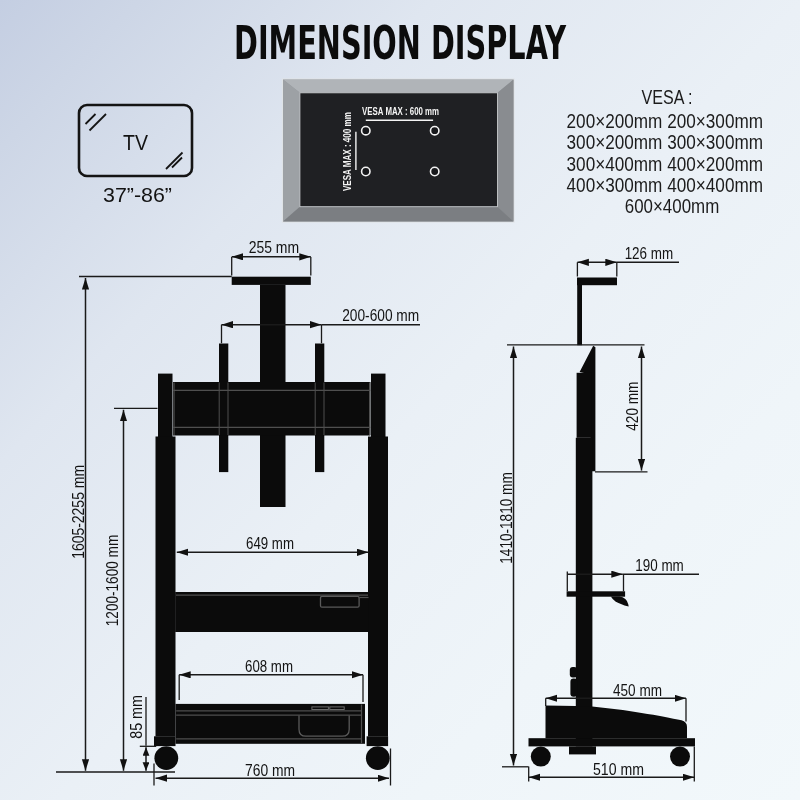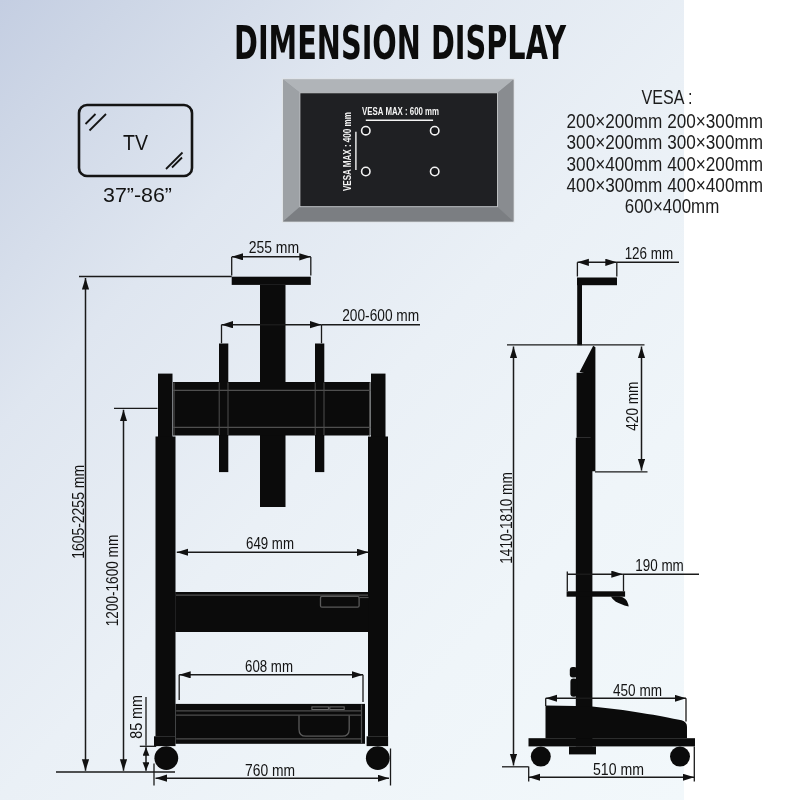--- a/index.html
+++ b/index.html
@@ -1,21 +1,21 @@
 <!DOCTYPE html>
 <html><head>
 <meta charset="utf-8">
 <style>
   html,body{margin:0;padding:0;}
   body{
     width:800px;height:800px;overflow:hidden;
     font-family:"Liberation Sans",sans-serif;
   }
   .stage{
-    position:relative;width:684px;height:800px;
+    position:relative;width:800px;height:800px;
     background:linear-gradient(133deg,#c4cee2 0%,#cdd6e6 9%,#dfe6f0 28%,#eaf0f6 52%,#eff5f9 75%,#f2f8fb 100%);
   }
   svg{position:absolute;top:0;left:0;}
   text{font-family:"Liberation Sans",sans-serif;fill:#131313;}
   .title{font-family:"DejaVu Sans","Liberation Sans",sans-serif;font-weight:bold;fill:#0c0c0c;}
   .dimtxt{font-size:17px;}
   .vlist{font-size:20.5px;fill:#1c1c1c;}
   .vheading{font-size:20px;fill:#1c1c1c;}
   .wtxt{fill:#f4f4f4;font-weight:bold;font-size:10.5px;}
   .blk{fill:#0b0b0b;}

